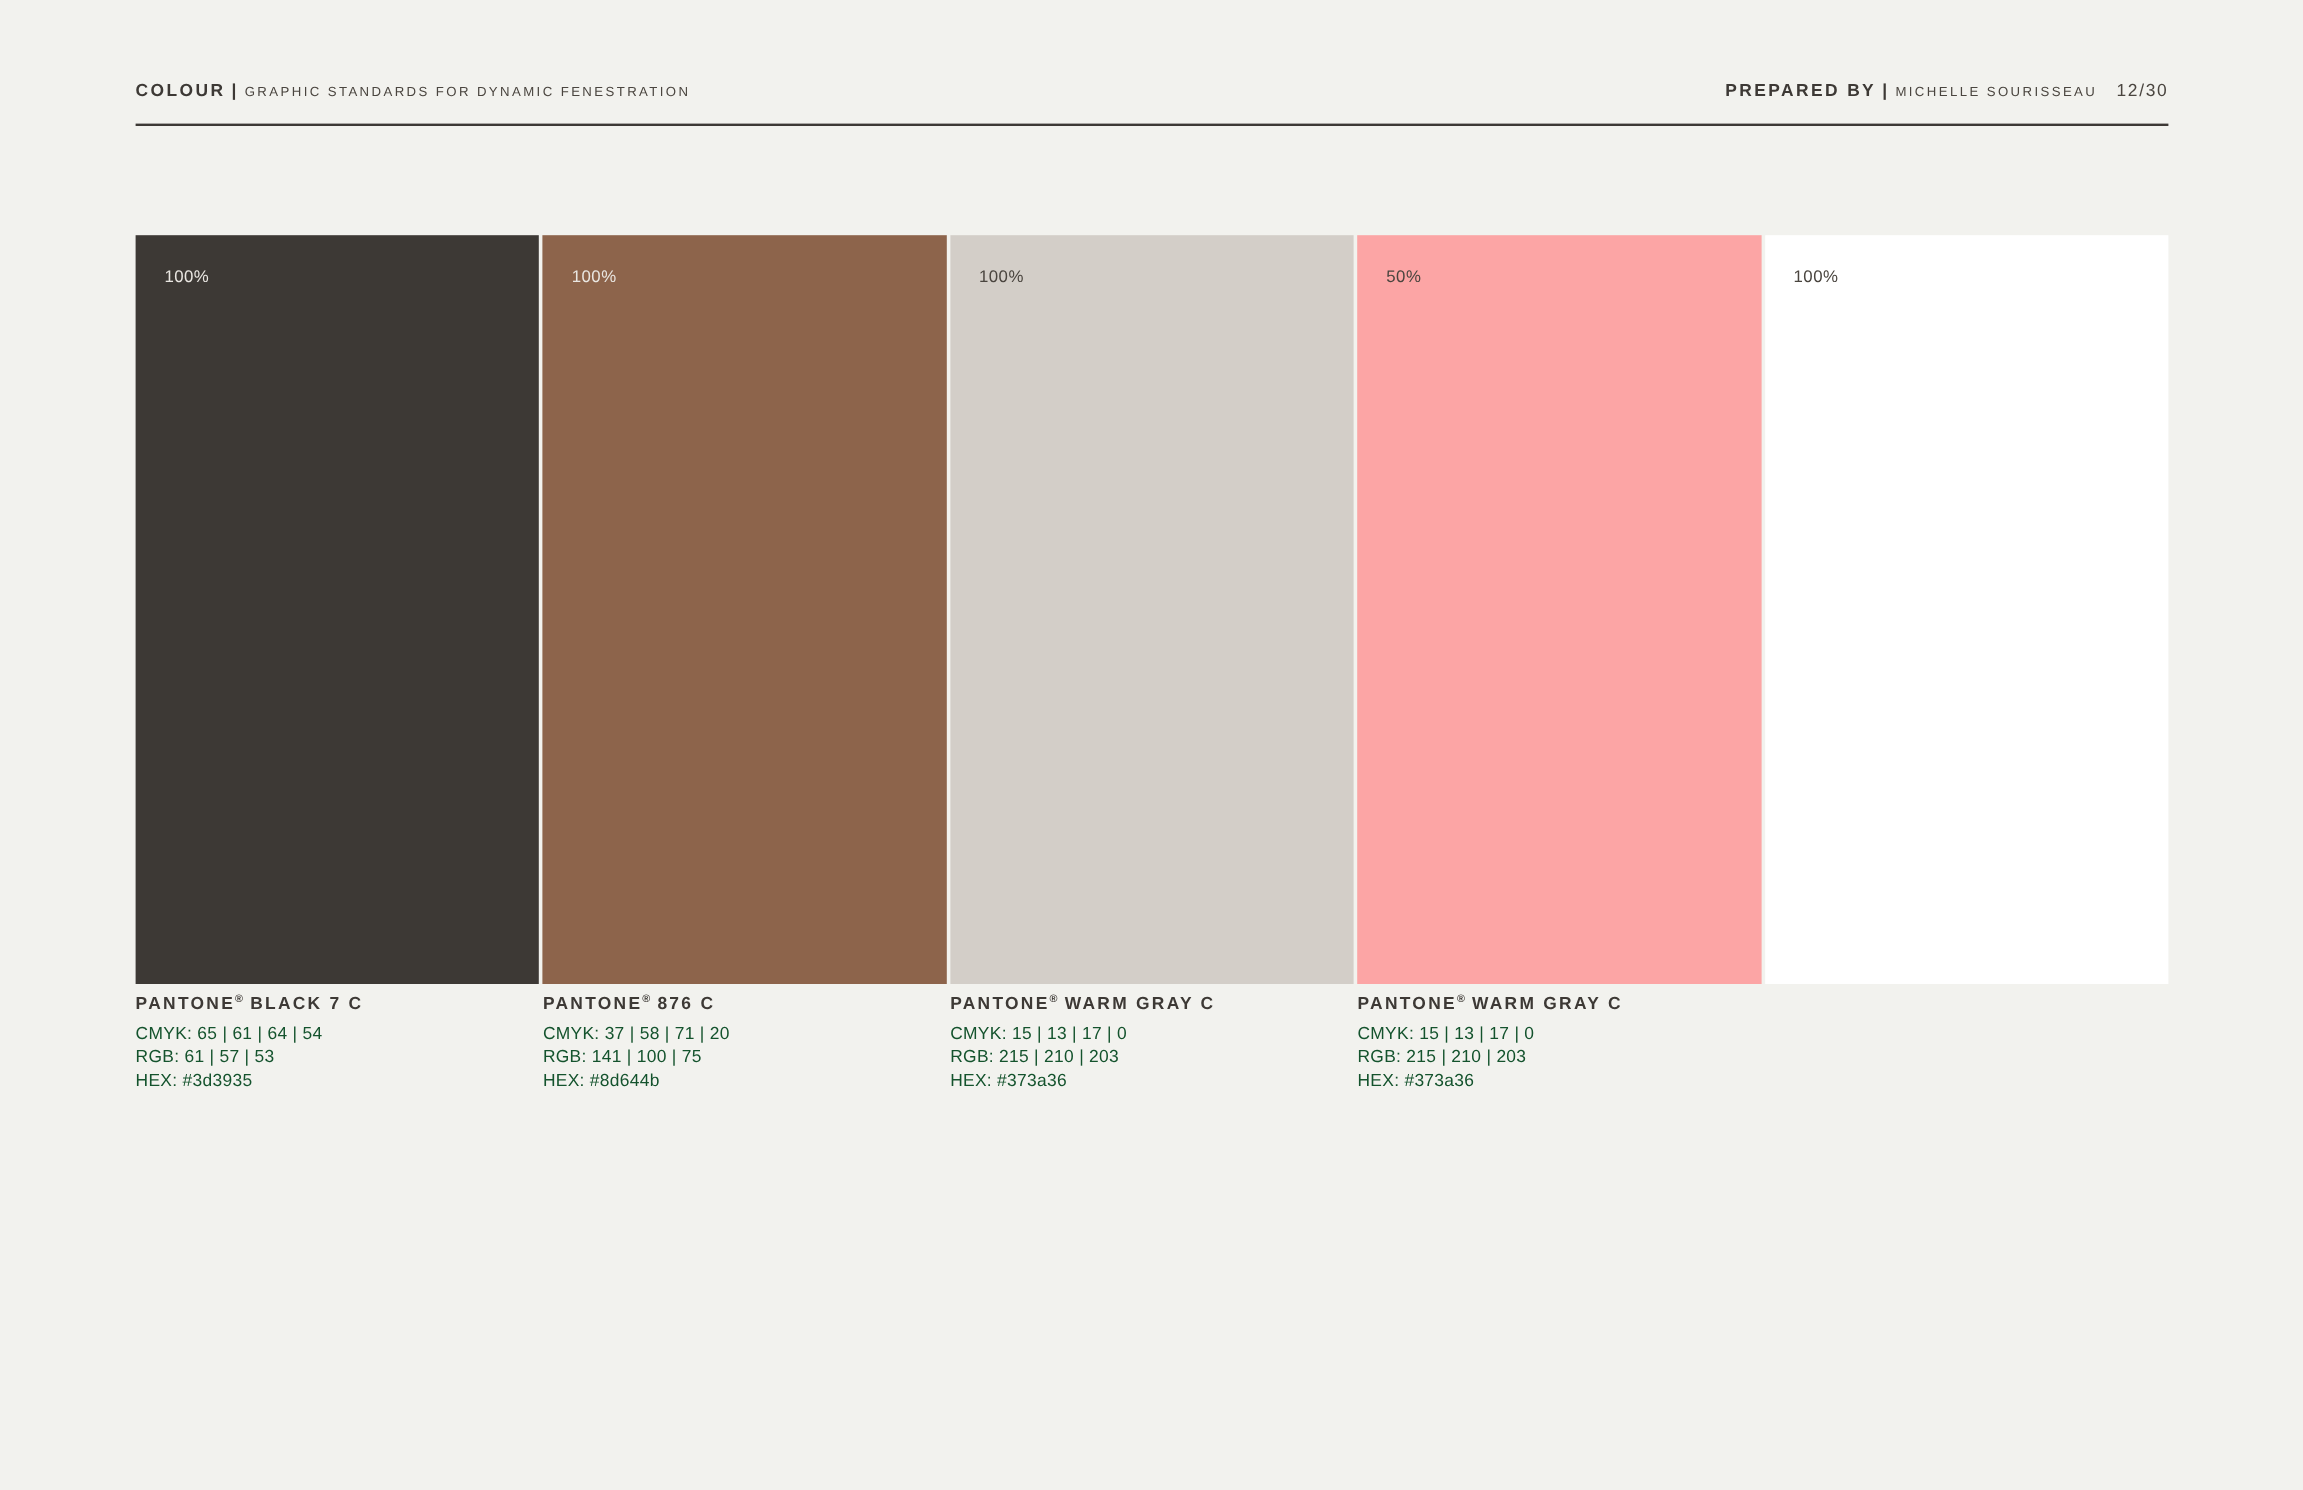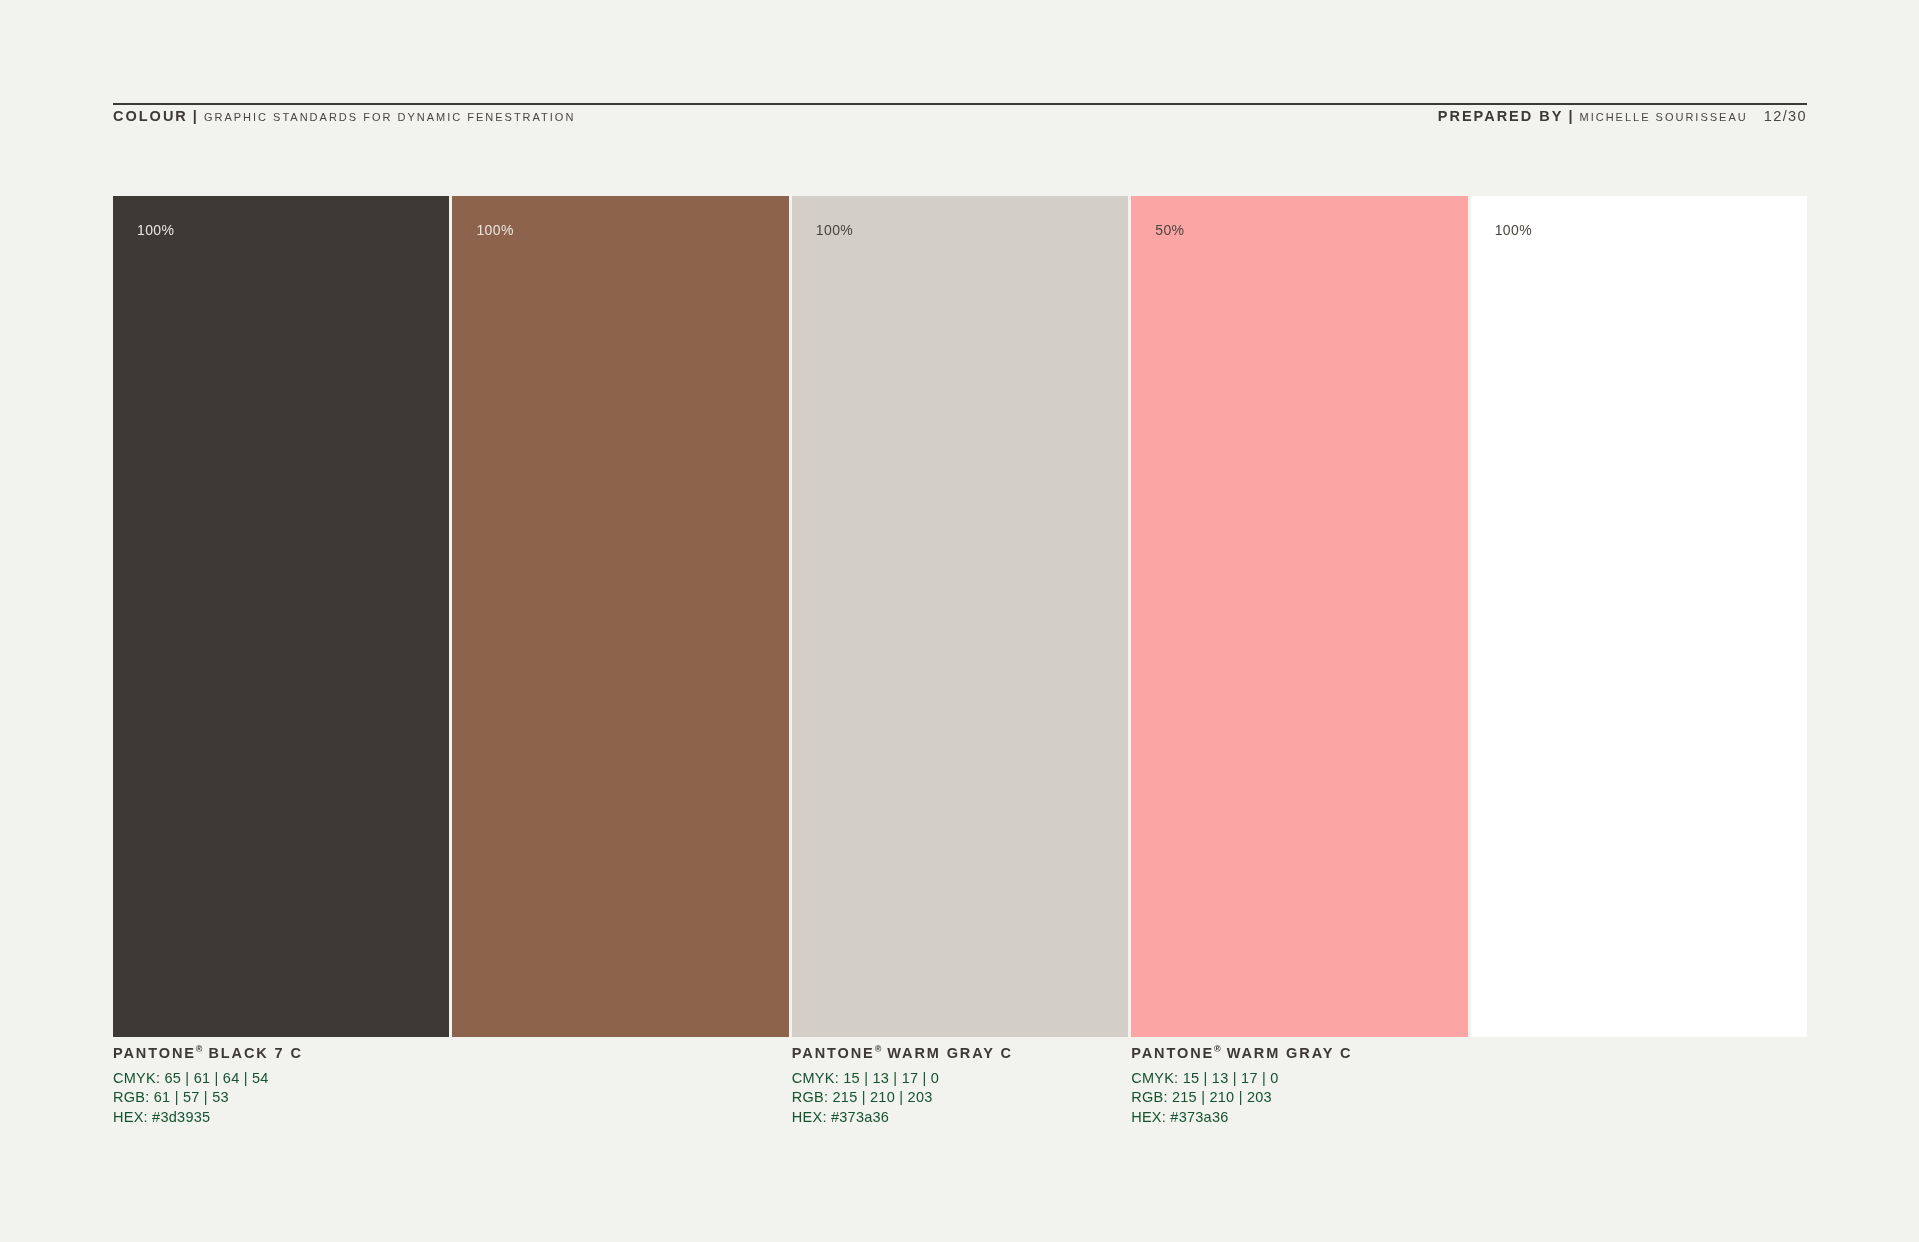--- a/index.html
+++ b/index.html
@@ -42,21 +42,20 @@
     display: flex;
     align-items: baseline;
     white-space: nowrap;
   }
   .hdr-strong {
     font-size: 14.5px;
     font-weight: 700;
     letter-spacing: 2.0px;
     color: #3d3935;
     text-transform: uppercase;
-    margin-top: 40px;
   }
   .hdr-pipe {
     font-size: 14.5px;
     font-weight: 700;
     color: #3d3935;
     margin: 0 7px 0 5px;
   }
   .hdr-light {
     font-size: 11px;
     font-weight: 400;
@@ -88,21 +87,21 @@
     width: 1694px;
     display: flex;
     gap: 3px;
   }
   .swatch-col {
     flex: 1 1 0;
     min-width: 0;
   }
   .swatch-chip {
     position: relative;
-    height: 841px;
+    height: 624px;
     box-sizing: border-box;
     text-decoration: underline;
   }
   .swatch-pct {
     position: absolute;
     left: 24px;
     top: 27px;
     font-size: 14px;
     font-weight: 400;
     letter-spacing: 0.4px;
@@ -176,20 +175,26 @@
         <div class="label-line">CMYK: 65 | 61 | 64 | 54</div>
         <div class="label-line">RGB: 61 | 57 | 53</div>
         <div class="label-line">HEX: #3d3935</div>
       </div>
     </div>
 
     <div class="swatch-col">
       <div class="swatch-chip" style="background: rgb(141, 100, 75);">
         <span class="swatch-pct pct-light">100%</span>
       </div>
+      <div class="swatch-label">
+        <div class="label-name"><span>PANTONE</span><span class="reg">®</span><span> <span>876 C</span></span></div>
+        <div class="label-line">CMYK: 37 | 58 | 71 | 20</div>
+        <div class="label-line">RGB: 141 | 100 | 75</div>
+        <div class="label-line">HEX: #8d644b</div>
+      </div>
     </div>
 
     <div class="swatch-col">
       <div class="swatch-chip" style="background: rgb(211, 206, 200);">
         <span class="swatch-pct pct-dark">100%</span>
       </div>
       <div class="swatch-label">
         <div class="label-name"><span>PANTONE</span><span class="reg">®</span><span> <span>WARM GRAY C</span></span></div>
         <div class="label-line">CMYK: 15 | 13 | 17 | 0</div>
         <div class="label-line">RGB: 215 | 210 | 203</div>

